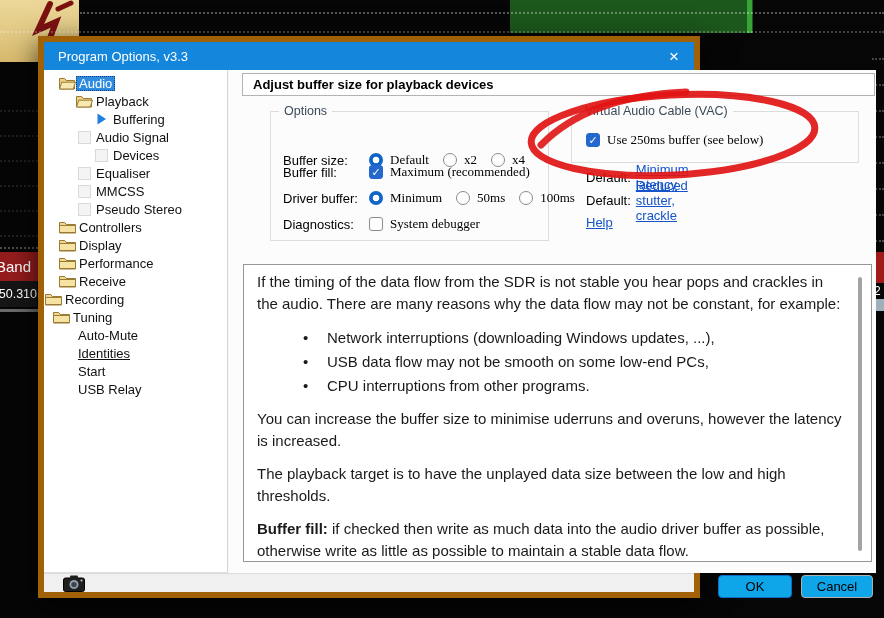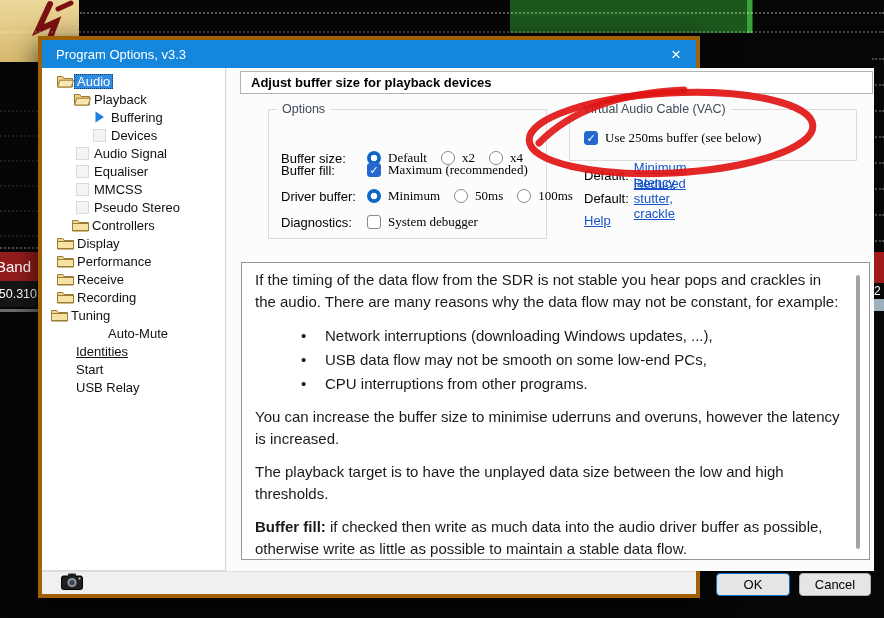--- a/index.html
+++ b/index.html
@@ -18,21 +18,21 @@
   .band-bar span{margin-left:-4px;white-space:nowrap;}
   .freq-row{position:absolute;left:0;top:281px;width:37px;height:26px;background:#161616;
             color:#fff;font-size:12.5px;display:flex;align-items:center;justify-content:flex-end;}
   .freq-div{position:absolute;left:0;top:309px;width:38px;height:3px;background:#6b6b6b;}
   .rs-red{position:absolute;left:874px;top:252px;width:10px;height:31px;background:#a01a1a;}
   .rs-digit{position:absolute;left:874px;top:284px;width:10px;color:#fff;font-size:12px;}
   .rs-gray{position:absolute;left:874px;top:299px;width:10px;height:12px;background:#9fb0bd;}
 
   
   .dialog{position:absolute;left:38px;top:36px;width:662px;height:562px;box-sizing:border-box;
-          background:#f7f7f7;border:4px solid #a16207;box-shadow:0 8px 26px rgba(0,0,0,.7);}
+          background:#f7f7f7;border:6px solid #a16207;box-shadow:0 8px 26px rgba(0,0,0,.7);}
   .titlebar{height:28px;background:#1486db;color:#fff;display:flex;align-items:center;
             padding:0 10px 0 14px;font-size:13px;}
   .close-btn{margin-left:auto;width:20px;height:20px;display:flex;align-items:center;
              justify-content:center;font-size:17px;line-height:1;color:#fff;}
 
   .content-panel{position:absolute;left:185px;top:28px;width:647px;height:503px;background:#fcfcfc;}
   .treepanel{position:absolute;left:0;top:28px;width:184px;height:503px;background:#fff;
              border-right:1px solid #d6d6d6;border-bottom:1px solid #dedede;box-sizing:border-box;
              padding-top:4px;overflow:hidden;}
   .trow{height:18px;display:flex;align-items:center;font-size:13px;color:#111;white-space:nowrap;}
@@ -68,21 +68,21 @@
            border:1px solid #969696;box-sizing:border-box;padding:6px 26px 0 13px;
            overflow:hidden;font-size:15px;color:#1a1a1a;line-height:22px;}
   .textbox p{margin:0 0 11px 0;}
   .textbox ul{margin:6px 0 10px 0;padding:0 0 0 46px;list-style:none;}
   .textbox li{line-height:24px;position:relative;padding-left:24px;}
   .textbox li::before{content:"\2022";position:absolute;left:0;}
   .sbar{position:absolute;right:9px;top:12px;bottom:10px;width:4px;background:#a3a3a3;border-radius:2px;}
 
   .bottombar{position:absolute;left:0;right:0;top:531px;bottom:0;background:#f0f0f0;
              border-top:1px solid #dcdcdc;}
-  .btn{position:absolute;top:533px;height:23px;border-radius:4px;background:#e5e5e5;font-size:13px;
+  .btn{position:absolute;top:533px;height:23px;border-radius:4px;background:#0ea5e9;font-size:13px;
        display:flex;align-items:center;justify-content:center;box-sizing:border-box;color:#000;}
   #ok-btn{left:674px;width:74px;border:1px solid #0f6cc4;}
   #cancel-btn{left:757px;width:72px;border:1px solid #b0b0b0;}
   .camera{position:absolute;left:19px;top:533px;}
 
   .annotation{position:absolute;inset:0;pointer-events:none;z-index:40;}
 </style>
 </head>
 <body>
 
@@ -156,51 +156,51 @@
           <span class="tlabel">Playback</span>
         </div>
         <div class="trow" style="padding-left: 48px;">
           <span class="ticon">
             <svg width="11" height="12" viewBox="0 0 11 12">
               <path d="M1.5 0.5 L10 6 L1.5 11.5 z" fill="#1d7fe0"></path>
             </svg>
           </span>
           <span class="tlabel">Buffering</span>
         </div>
+        <div class="trow" style="padding-left: 31px;">
+          <span class="ticon">
+            <span class="blanksq"></span>
+          </span>
+          <span class="tlabel">Audio Signal</span>
+        </div>
         <div class="trow" style="padding-left: 48px;">
           <span class="ticon">
             <span class="blanksq"></span>
           </span>
           <span class="tlabel">Devices</span>
         </div>
         <div class="trow" style="padding-left: 31px;">
           <span class="ticon">
             <span class="blanksq"></span>
           </span>
-          <span class="tlabel">Audio Signal</span>
-        </div>
-        <div class="trow" style="padding-left: 31px;">
-          <span class="ticon">
-            <span class="blanksq"></span>
-          </span>
           <span class="tlabel">Equaliser</span>
         </div>
         <div class="trow" style="padding-left: 31px;">
           <span class="ticon">
             <span class="blanksq"></span>
           </span>
           <span class="tlabel">MMCSS</span>
         </div>
         <div class="trow" style="padding-left: 31px;">
           <span class="ticon">
             <span class="blanksq"></span>
           </span>
           <span class="tlabel">Pseudo Stereo</span>
         </div>
-        <div class="trow" style="padding-left: 29px;">
+        <div class="trow" style="padding-left: 14px;">
           <span class="ticon">
             <svg width="17" height="13" viewBox="0 0 17 13">
               <path d="M0.5 1.5 h5.2 l1.6 2 h9.2 v8.5 h-16 z" fill="#f0d68e" stroke="#9a7b33"></path>
               <path d="M0.5 4.5 h16 v7 h-16 z" fill="#f6e3a4" stroke="#9a7b33"></path>
             </svg>
           </span>
           <span class="tlabel">Controllers</span>
         </div>
         <div class="trow" style="padding-left: 14px;">
           <span class="ticon">
@@ -222,39 +222,39 @@
         </div>
         <div class="trow" style="padding-left: 14px;">
           <span class="ticon">
             <svg width="17" height="13" viewBox="0 0 17 13">
               <path d="M0.5 1.5 h5.2 l1.6 2 h9.2 v8.5 h-16 z" fill="#f0d68e" stroke="#9a7b33"></path>
               <path d="M0.5 4.5 h16 v7 h-16 z" fill="#f6e3a4" stroke="#9a7b33"></path>
             </svg>
           </span>
           <span class="tlabel">Receive</span>
         </div>
-        <div class="trow" style="padding-left: 14px;">
+        <div class="trow" style="">
           <span class="ticon">
             <svg width="17" height="13" viewBox="0 0 17 13">
               <path d="M0.5 1.5 h5.2 l1.6 2 h9.2 v8.5 h-16 z" fill="#f0d68e" stroke="#9a7b33"></path>
               <path d="M0.5 4.5 h16 v7 h-16 z" fill="#f6e3a4" stroke="#9a7b33"></path>
             </svg>
           </span>
           <span class="tlabel">Recording</span>
         </div>
         <div class="trow" style="padding-left: 8px;">
           <span class="ticon">
             <svg width="17" height="13" viewBox="0 0 17 13">
               <path d="M0.5 1.5 h5.2 l1.6 2 h9.2 v8.5 h-16 z" fill="#f0d68e" stroke="#9a7b33"></path>
               <path d="M0.5 4.5 h16 v7 h-16 z" fill="#f6e3a4" stroke="#9a7b33"></path>
             </svg>
           </span>
           <span class="tlabel">Tuning</span>
         </div>
-        <div class="trow" style="padding-left: 31px; margin-left: 32px;">
+        <div class="trow" style="padding-left: 31px;">
           <span class="tlabel">Auto-Mute</span>
         </div>
         <div class="trow" style="padding-left: 31px; text-decoration: underline;">
           <span class="tlabel">Identities</span>
         </div>
         <div class="trow" style="padding-left: 31px;">
           <span class="tlabel">Start</span>
         </div>
         <div class="trow" style="padding-left: 31px;">
           <span class="tlabel">USB Relay</span>

